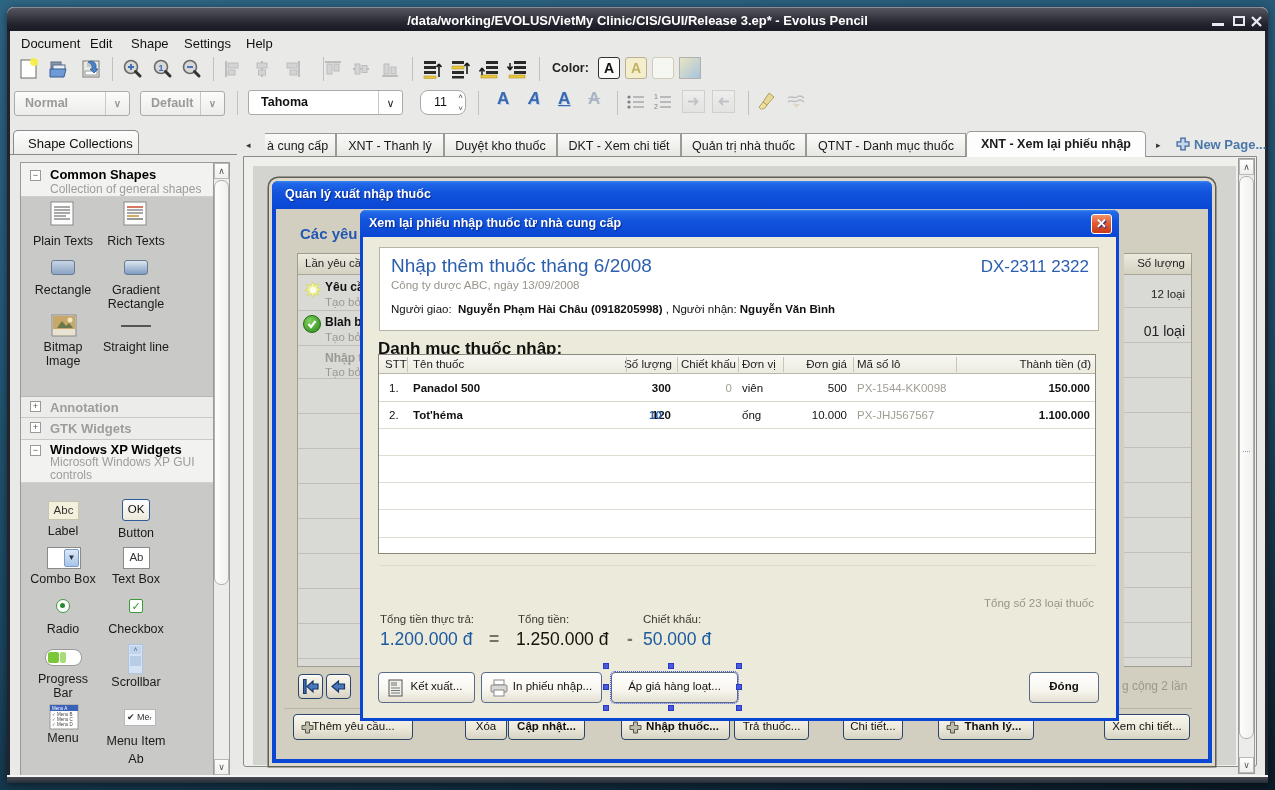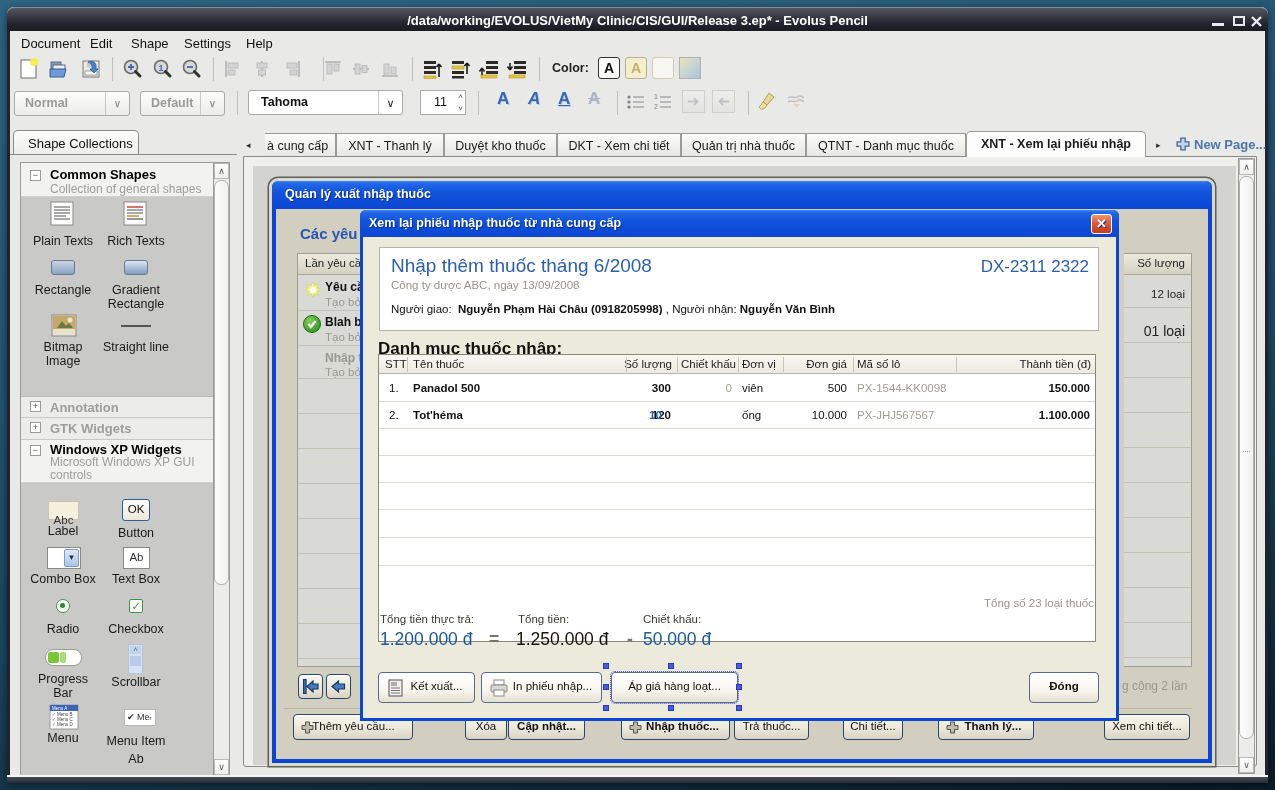--- a/index.html
+++ b/index.html
@@ -169,21 +169,21 @@
     </div>
 <div class="combo" style="left:130px;top:5px;width:85px">
       <span style="position:absolute;left:10px;top:4px">Default</span>
       <span class="arr">∨</span>
     </div>
 <div class="sep" style="left:227px;top:5px"></div>
 <div class="combo" style="left:238px;top:4px;width:155px;background:#fff;color:#111">
       <span style="position:absolute;left:12px;top:4px">Tahoma</span>
       <span class="arr" style="color:#222;font-size:11px;font-weight:normal">∨</span>
     </div>
-<div style="position:absolute;left:410px;top:4px;width:46px;height:25px;border:1px solid #aaaaa8;border-radius:0;background:#fff;font-size:12.5px;color:#111">
+<div style="position:absolute;left:410px;top:4px;width:46px;height:25px;border:1px solid #aaaaa8;border-radius:8px;background:#fff;font-size:12.5px;color:#111">
       <span style="position:absolute;right:18px;top:4px">11</span>
       <span style="position:absolute;right:2px;top:1px;font-size:8px;color:#444">˄</span>
       <span style="position:absolute;right:2px;bottom:1px;font-size:8px;color:#444">˅</span>
     </div>
 <div class="sep" style="left:468px;top:5px"></div>
 <span style="position:absolute;left:487px;top:3px;font-size:17px;font-weight:bold;color:#3a68b0;text-shadow:1px 1px 0 #b8cce8">A</span>
 <span style="position:absolute;left:518px;top:3px;font-size:17px;font-weight:bold;font-style:italic;color:#3a68b0;text-shadow:1px 1px 0 #b8cce8">A</span>
 <span style="position:absolute;left:548px;top:3px;font-size:17px;font-weight:bold;color:#3a68b0;text-decoration:underline;text-shadow:1px 1px 0 #b8cce8">A</span>
 <span style="position:absolute;left:578px;top:3px;font-size:17px;font-weight:bold;color:#aab4c4;text-decoration:line-through">A</span>
 <div class="sep" style="left:607px;top:5px"></div>
@@ -254,21 +254,21 @@
     </div>
 <div style="position:absolute;left:0;top:255px;width:100%;height:22px;background:#ececea;border-bottom:1px solid #c8c8c6">
       <div class="pm" style="top:4px">+</div>
       <b style="position:absolute;left:29px;top:3px;font-size:13px;color:#9d9d9b">GTK Widgets</b>
     </div>
 <div style="position:absolute;left:0;top:277px;width:100%;height:43px;background:#f2f2f0;border-bottom:1px solid #d0d0ce">
 <div class="pm" style="top:5px">−</div>
       <b style="position:absolute;left:29px;top:2px;font-size:13px">Windows XP Widgets</b>
 <span style="position:absolute;left:29px;top:16px;font-size:12px;color:#9d9d9b;line-height:13px">Microsoft Windows XP GUI<br>controls</span>
     </div>
-<div style="position:absolute;left:27px;top:338px;width:31px;height:19px;background:#f4f0dc;border:1px solid #c8c4b0;font-size:11.5px;color:#333;text-align:center;padding-top:12px">Abc</div>
+<div style="position:absolute;left:27px;top:338px;width:31px;height:19px;background:#f4f0dc;border:1px solid #c8c4b0;font-size:11.5px;color:#333;text-align:center;padding-top:2px">Abc</div>
 <div style="position:absolute;left:101px;top:336px;width:28px;height:22px;background:linear-gradient(#fefefe,#ece9d8);border:1px solid #335a9a;border-radius:3px;font-size:11.5px;color:#111;text-align:center;padding-top:3px">OK</div>
 <div class="itemlbl" style="position:absolute;left:2px;top:361px;width:80px">Label</div>
 <div class="itemlbl" style="position:absolute;left:75px;top:363px;width:80px">Button</div>
 <div style="position:absolute;left:26px;top:384px;width:34px;height:22px;background:#fff;border:1px solid #8a8a88">
       <div style="position:absolute;right:1px;top:1px;bottom:1px;width:15px;background:linear-gradient(#dce8f8,#a8c4e8);border:1px solid #7a9ac8;border-radius:2px;font-size:8px;color:#234;text-align:center;line-height:16px">▼</div>
     </div>
 <div style="position:absolute;left:102px;top:384px;width:27px;height:22px;background:#fff;border:1px solid #8a8a88;font-size:11.5px;color:#333;text-align:center;padding-top:3px">Ab</div>
 <div class="itemlbl" style="position:absolute;left:2px;top:409px;width:80px">Combo Box</div>
 <div class="itemlbl" style="position:absolute;left:75px;top:409px;width:80px">Text Box</div>
 <div style="position:absolute;left:35px;top:436px;width:14px;height:14px;border-radius:50%;border:1.5px solid #3a9a3a;background:#fff">
@@ -406,21 +406,21 @@
 </div>
 <div id="dialog">
     <div id="dlgtitle">Xem lại phiếu nhập thuốc từ nhà cung cấp<div id="dlgclose">✕</div></div>
 <div style="position:absolute;left:16px;top:34px;width:720px;height:84px;background:#fff;border:1px solid #b8b4a4">
 <span style="position:absolute;left:11px;top:7px;font-size:19px;color:#2b5fae">Nhập thêm thuốc tháng 6/2008</span>
 <span style="position:absolute;right:9px;top:9px;font-size:17px;color:#2b5fae">DX-2311 2322</span>
 <span style="position:absolute;left:11px;top:31px;font-size:11.5px;color:#98948a">Công ty dược ABC, ngày 13/09/2008</span>
 <span style="position:absolute;left:11px;top:55px;font-size:11.5px;color:#111">Người giao:&nbsp; <b>Nguyễn Phạm Hài Châu (0918205998)</b> , Người nhận: <b>Nguyễn Văn Bình</b></span>
 </div>
 <b style="position:absolute;left:15px;top:126px;font-size:17px;color:#111">Danh mục thuốc nhập:</b>
-<div id="dtable" style="position:absolute;left:15px;top:141px;width:718px;height:288px;background:#fff;border:1px solid #8a887a">
+<div id="dtable" style="position:absolute;left:15px;top:141px;width:718px;height:200px;background:#fff;border:1px solid #8a887a">
 <div style="position:absolute;left:0;top:0;width:100%;height:19px;background:linear-gradient(#f8f7f2,#edebdf);border-bottom:1px solid #b8b6a8;font-size:11.5px;color:#222">
 <span style="position:absolute;left:6px;top:3px">STT</span>
 <span style="position:absolute;left:34px;top:3px">Tên thuốc</span>
 <span style="position:absolute;left:225px;top:3px;width:68px;text-align:right;white-space:nowrap">Số lượng</span>
 <span style="position:absolute;left:302px;top:3px">Chiết khấu</span>
 <span style="position:absolute;left:363px;top:3px">Đơn vị</span>
 <span style="position:absolute;left:404px;top:3px;width:64px;text-align:right">Đơn giá</span>
 <span style="position:absolute;left:478px;top:3px">Mã số lô</span>
 <span style="position:absolute;left:577px;top:3px;width:135px;text-align:right">Thành tiền (đ)</span>
 <div style="position:absolute;left:28px;top:2px;width:1px;height:15px;background:#c8c6b8"></div>

